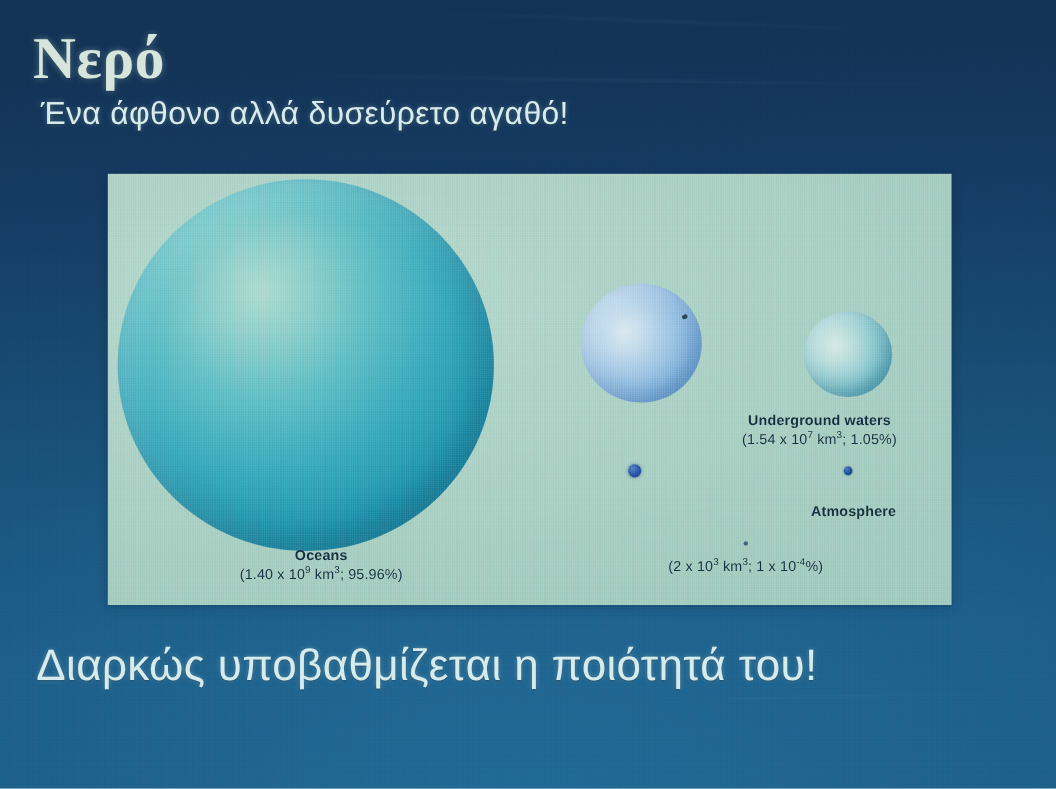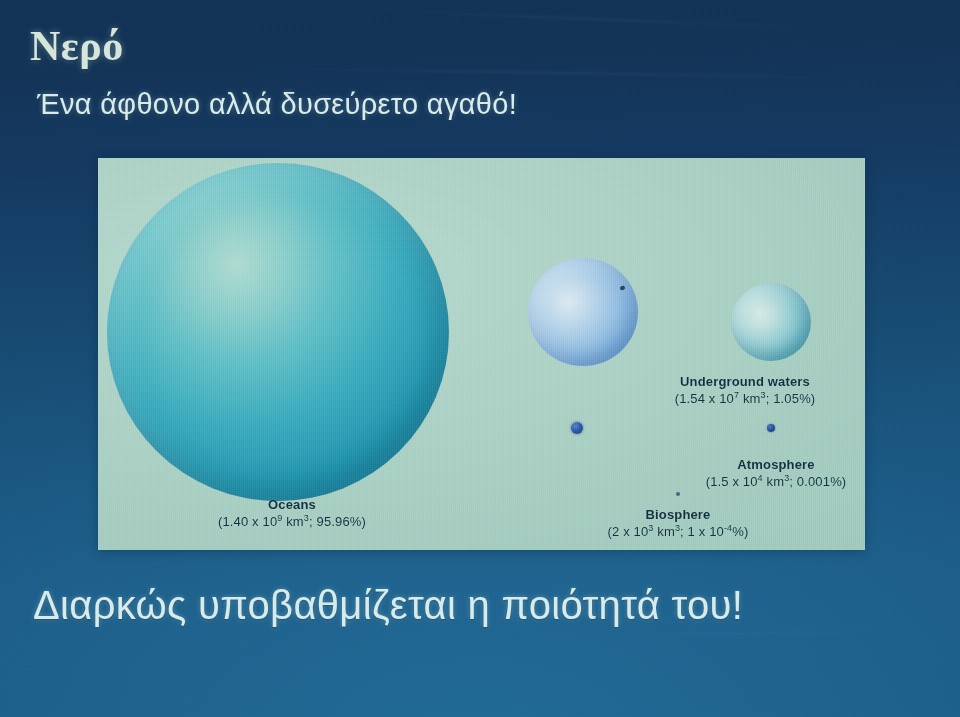--- a/index.html
+++ b/index.html
@@ -49,21 +49,21 @@
   }
   .crease.c1 { left: 380px; top: 18px;  width: 420px; transform: rotate(2.2deg); }
   .crease.c2 { left: 250px; top: 72px;  width: 620px; transform: rotate(0.9deg); }
   .crease.c3 { left: 600px; top: 632px; width: 340px; transform: rotate(-1.4deg); opacity: .6; }
 
   #title {
     position: absolute;
     left: 30px; top: 22px;
     font-family: "Liberation Serif", "DejaVu Serif", serif;
     font-weight: bold;
-    font-size: 42px;
+    font-size: 54px;
     letter-spacing: .5px;
     color: #d6e6dc;
     text-shadow: 0 0 6px rgba(190,225,215,.45), 0 1px 2px rgba(0,20,40,.55);
   }
 
   #subtitle {
     position: absolute;
     left: 37px; top: 88px;
     font-size: 29px;
     font-weight: 400;
@@ -227,25 +227,23 @@
 
 
     <div class="caption" id="caption-underground">
       <span class="name">Underground waters</span>
       <span class="val"><span>(1.54 x 10</span><sup>7</sup><span> km</span><sup>3</sup><span>; 1.05%)</span></span>
     </div>
 
 
     <div class="caption" id="caption-atmosphere">
       <span class="name">Atmosphere</span>
-      <span class="val"><span>(1.5 x 10</span><sup>4</sup><span> km</span><sup>3</sup><span>; 0.001%)</span></span>
     </div>
 
     <div class="caption" id="caption-biosphere">
-      <span class="name">Biosphere</span>
       <span class="val"><span>(2 x 10</span><sup>3</sup><span> km</span><sup>3</sup><span>; 1 x 10</span><sup>-4</sup><span>%)</span></span>
     </div>
 
   </div>
 
   <div id="footnote">Διαρκώς υποβαθμίζεται η ποιότητά του!</div>
 
 </div>
 
 </body></html>

